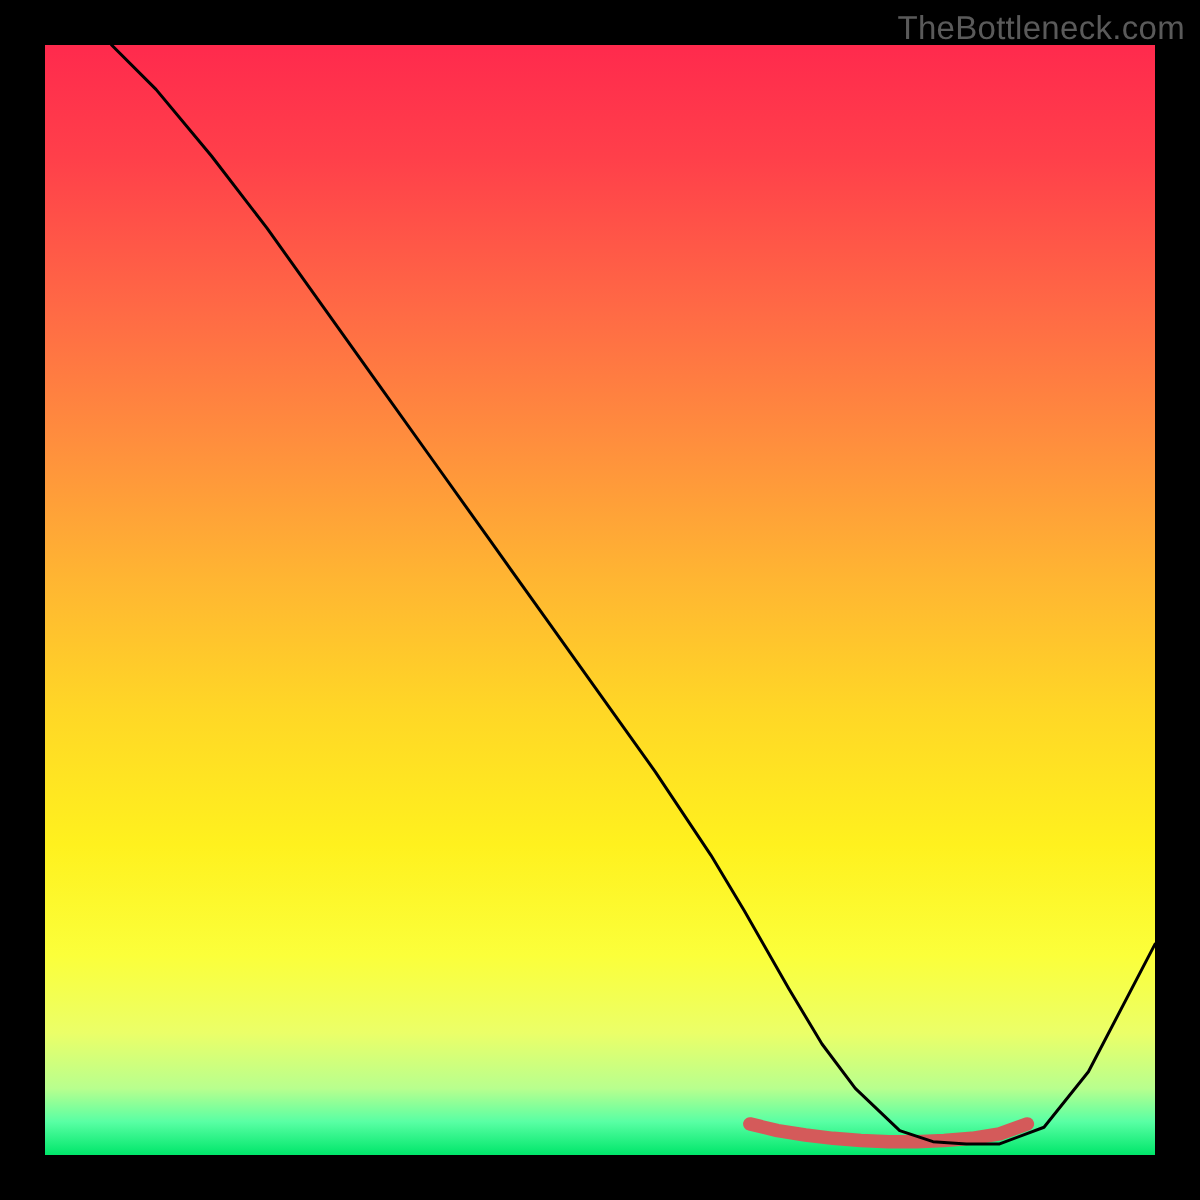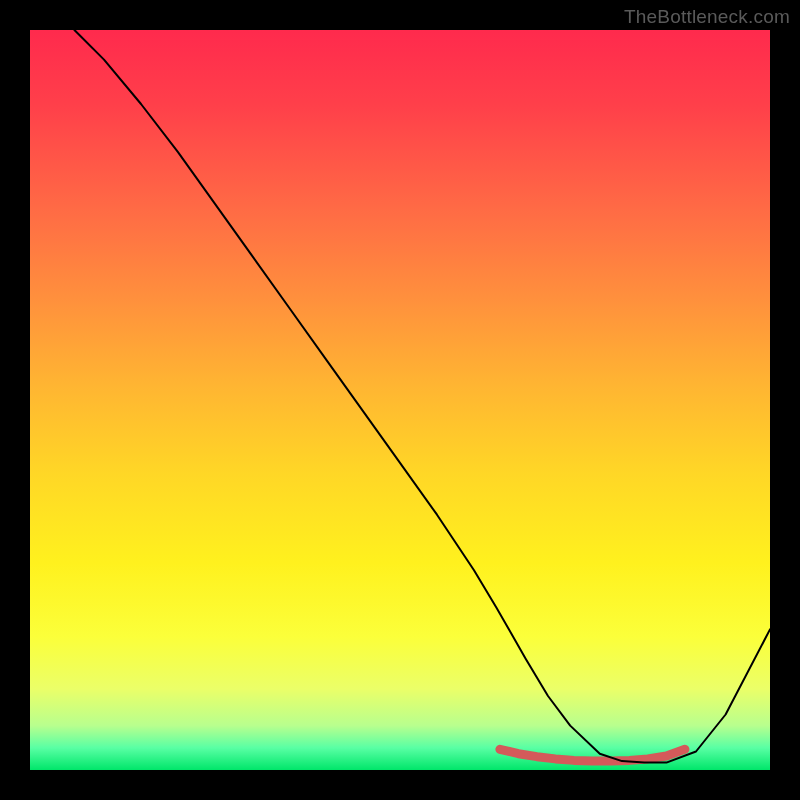--- a/index.html
+++ b/index.html
@@ -8,21 +8,21 @@
     position: relative;
     width: 800px;
     height: 800px;
     background: #000;
   }
   .watermark {
     position: absolute;
     top: 6px;
     right: 10px;
     font-family: Arial, Helvetica, sans-serif;
-    font-size: 19px;
+    font-size: 22px;
     font-weight: 500;
     color: #5a5a5a;
     letter-spacing: 0.2px;
   }
   .plot-area {
     position: absolute;
     left: 30px;
     top: 30px;
     width: 740px;
     height: 740px;

